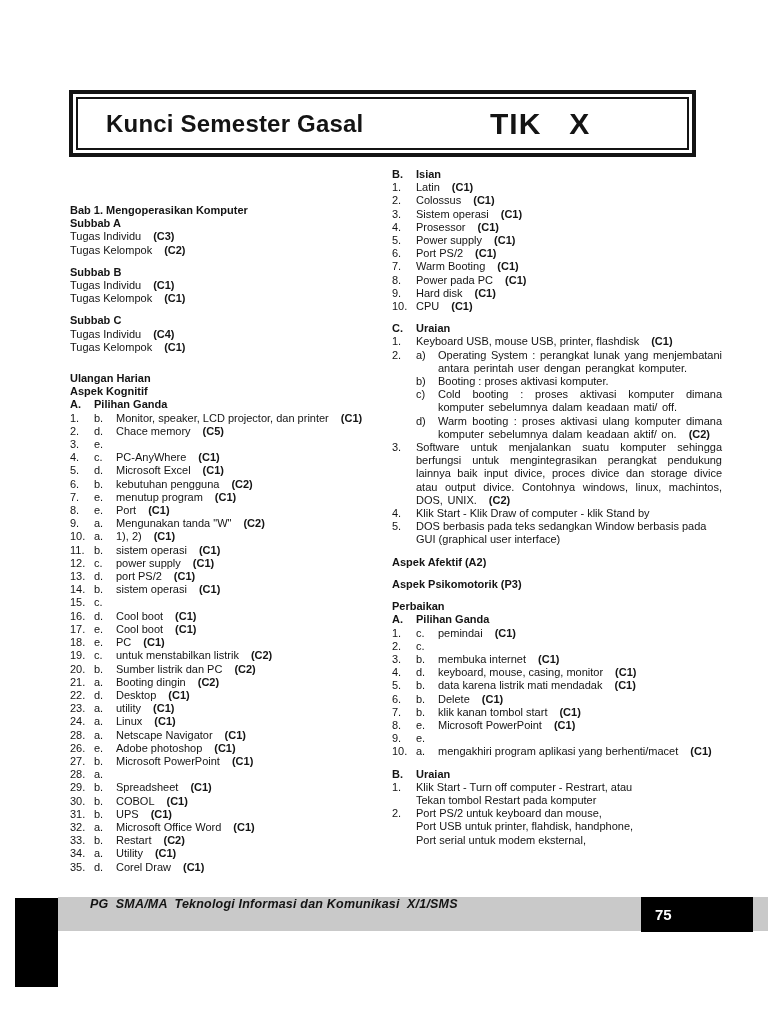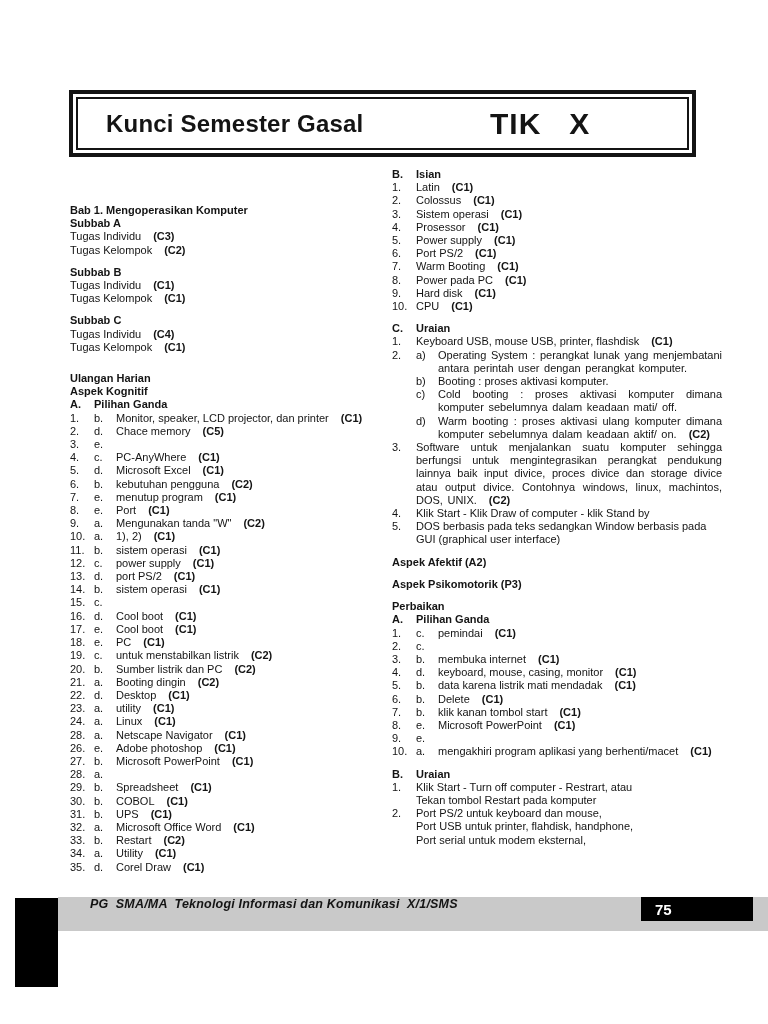--- a/index.html
+++ b/index.html
@@ -22,21 +22,21 @@
   .let { flex:0 0 22px; }
   .txt { flex:1 1 auto; }
   .body { flex:1 1 auto; }
   .subrow { display:flex; align-items:flex-start; }
   .just { text-align:justify; word-spacing:1.5px; }
   .code { font-weight:bold; margin-left:12px; white-space:nowrap; }
 
   .footer-bar { position:absolute; left:58px; top:897px; width:710px; height:34px; background:#c9c9c9; display:flex; align-items:flex-start; }
   .footer-text { font-size:12.5px; font-weight:bold; font-style:italic; padding-left:32px; letter-spacing:.2px; white-space:pre; }
   .footer-blackbox { position:absolute; left:15px; top:898px; width:43px; height:89px; background:#000; }
-  .page-number-box { position:absolute; left:641px; top:897px; width:112px; height:24px; background:#000; color:#fff; display:flex; align-items:center; padding-left:14px; }
+  .page-number-box { position:absolute; left:641px; top:897px; width:112px; height:35px; background:#000; color:#fff; display:flex; align-items:center; padding-left:14px; }
   .page-number { font-size:15px; font-weight:bold; }
 </style>
 </head>
 <body>
 
 <div class="page">
 
   <div class="title-box">
     <div class="title-inner">
       <span class="doc-title">Kunci Semester Gasal</span>

